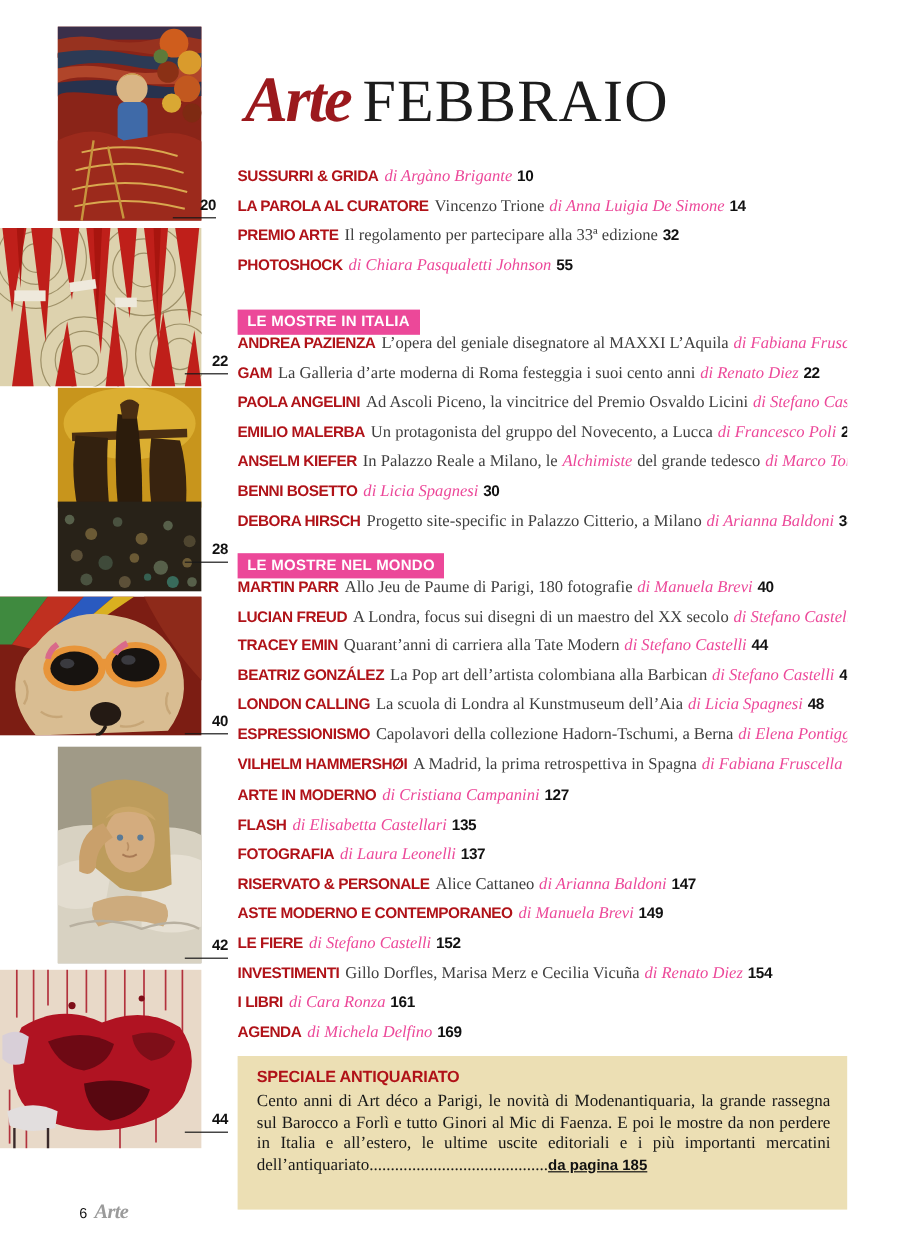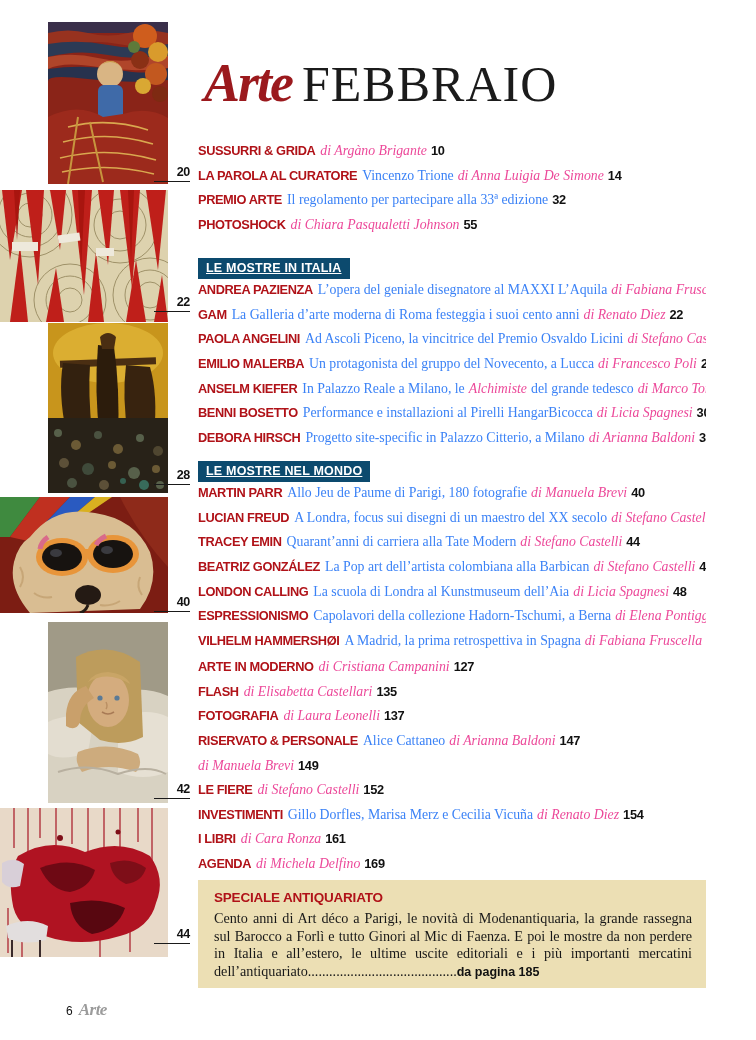--- a/index.html
+++ b/index.html
@@ -12,39 +12,39 @@
   .ref .num{font:bold 12.5px "Liberation Sans",sans-serif;color:#111;letter-spacing:-0.3px;}
   .ref .rule{border-top:1.6px solid #1a1a1a;margin-top:1px;}
   
   .main{position:absolute;left:198px;top:0;width:508px;}
   .logo-row{position:absolute;left:6px;top:52px;display:flex;align-items:baseline;}
   .logo-arte{font-family:"Liberation Serif",serif;font-style:italic;font-weight:bold;
              font-size:54px;color:#9b191d;letter-spacing:-2px;}
   .logo-issue{font-family:"Liberation Serif",serif;font-size:50px;color:#1b1b1b;
               margin-left:10px;letter-spacing:1px;}
   .tgroup{position:absolute;left:0;width:508px;}
-  .trow{display:flex;align-items:center;height:24.6px;white-space:nowrap;overflow:hidden;}
+  .trow{display:flex;align-items:flex-start;height:24.6px;white-space:nowrap;overflow:hidden;}
   .trow span{line-height:16px;}
   .trow span:empty{display:none;}
   .tt{font:bold 12.8px "Liberation Sans",sans-serif;color:#b01218;letter-spacing:-0.4px;
       margin-right:5px;}
-  .td{font:13.8px "Liberation Serif",serif;color:#3b82f6;margin-right:4px;}
+  .td{font:13.8px "Liberation Serif",serif;color:#404040;margin-right:4px;}
   .ti{font:italic 13.8px "Liberation Serif",serif;color:#ec4899;margin-right:4px;}
   .pg{font:bold 12.8px "Liberation Sans",sans-serif;color:#111;letter-spacing:-0.3px;}
-  .banner{position:absolute;display:inline-block;background:#0c4a6e;color:#fff;
+  .banner{position:absolute;display:inline-block;background:#ec4899;color:#fff;
           font:bold 12.5px "Liberation Sans",sans-serif;letter-spacing:0.2px;
-          padding:3px 8px 4px 8px;text-decoration:underline;}
+          padding:3px 8px 4px 8px;}
   
   .special{position:absolute;left:0;top:880px;width:508px;background:#ecdfb4;
-           box-sizing:border-box;padding:10px 14px 8px 16px;}
+           box-sizing:border-box;padding:10px 14px 28px 16px;}
   .special .sp-title{font:bold 13.5px "Liberation Sans",sans-serif;color:#b01218;
                      letter-spacing:-0.2px;margin-bottom:5px;}
   .special .sp-body{font:14.2px "Liberation Serif",serif;color:#181818;line-height:17.5px;
                     text-align:justify;}
-  .special .sp-pageref{font:bold 12.5px "Liberation Sans",sans-serif;color:#111;}
+  .special .sp-pageref{font:bold 12.5px "Liberation Sans",sans-serif;color:#111;text-decoration:underline;}
   
   .footer{position:absolute;left:66px;top:1000px;display:flex;align-items:baseline;}
   .footer .fnum{font:12px "Liberation Sans",sans-serif;color:#111;}
   .footer .flogo{font-family:"Liberation Serif",serif;font-style:italic;font-weight:bold;
                  font-size:17px;color:#9b9b9b;margin-left:6px;letter-spacing:-0.5px;}
 </style>
 </head>
 <body>
 
 <div class="page">
@@ -65,21 +65,21 @@
         <circle cx="112" cy="72" r="8" fill="#7e2a12"></circle>
       <circle cx="86" cy="25" r="6" fill="#5e7a3a"></circle>
       <circle cx="62" cy="52" r="13" fill="#d9b584"></circle>
       <path d="M49 48 Q62 30 76 48 Q70 40 62 40 Q54 40 49 48 Z" fill="#c9983f"></path>
       <rect x="50" y="63" width="25" height="36" rx="6" fill="#3f6aa8"></rect>
       <path d="M0 95 Q30 80 55 95 L75 92 Q100 84 120 96 V162 H0 Z" fill="#9c2a1c"></path>
       <path d="M20 105 Q60 95 100 108 M15 120 Q60 108 105 122 M12 136 Q60 124 108 138 M14 150 Q60 140 106 152" stroke="#d9a84f" stroke-width="1.6" fill="none"></path>
       <path d="M30 95 L20 162 M42 100 L55 160" stroke="#c7953e" stroke-width="2" fill="none"></path>
     </svg>
   </figure>
-  <div class="ref" style="left:154px;top:162px;">
+  <div class="ref" style="left:144px;top:162px;">
     <span class="num">20</span>
     <div class="rule"></div>
   </div>
 
   <figure class="thumb" style="left:0;top:190px;">
     <svg width="168" height="132" viewBox="0 0 168 132">
       <rect width="168" height="132" fill="#ddd2ae"></rect>
       <g stroke="#8f8157" stroke-width="1" fill="none" opacity="0.8">
         <circle cx="30" cy="25" r="12"></circle>
           <circle cx="30" cy="25" r="22"></circle>
@@ -147,21 +147,21 @@
           <circle cx="86" cy="150" r="6" fill="#57604a"></circle>
         <circle cx="108" cy="146" r="4" fill="#6b5a35"></circle>
           <circle cx="24" cy="160" r="5" fill="#4a5240"></circle>
         <circle cx="56" cy="162" r="5" fill="#5c5038"></circle>
           <circle cx="96" cy="162" r="5" fill="#3f8a78" opacity="0.7"></circle>
         <circle cx="112" cy="162" r="4" fill="#57604a"></circle>
           <circle cx="75" cy="158" r="3" fill="#3f8a78" opacity="0.6"></circle>
       </g>
     </svg>
   </figure>
-  <div class="ref" style="left:154px;top:465px;">
+  <div class="ref" style="left:154px;top:449px;">
     <span class="num">28</span>
     <div class="rule"></div>
   </div>
 
   <figure class="thumb" style="left:0;top:497px;">
     <svg width="168" height="116" viewBox="0 0 168 116">
       <rect width="168" height="116" fill="#7c1d13"></rect>
       <path d="M120 0 H168 V70 Q140 40 120 0 Z" fill="#8e2a1a"></path>
       <g>
         <polygon points="0,0 40,0 10,40 0,40" fill="#3f8a3f"></polygon>
@@ -307,21 +307,20 @@
         </div>
       <div class="trow">
           <span class="tt">ANSELM KIEFER</span>
           <span class="td">In Palazzo Reale a Milano, le</span>
           <span class="ti">Alchimiste</span>
           <span class="td">del grande tedesco</span>
           <span class="ti">di Marco Tonelli</span>
         </div>
       <div class="trow">
           <span class="tt">BENNI BOSETTO</span>
-          <span class="td">Performance e installazioni al Pirelli HangarBicocca</span>
           <span class="ti">di Licia Spagnesi</span>
           <span class="pg">30</span>
         </div>
       <div class="trow">
           <span class="tt">DEBORA HIRSCH</span>
           <span class="td">Progetto site-specific in Palazzo Citterio, a Milano</span>
           <span class="ti">di Arianna Baldoni</span>
           <span class="pg">34</span>
         </div>
     </div>
@@ -386,20 +385,21 @@
           <span class="ti">di Laura Leonelli</span>
           <span class="pg">137</span>
         </div>
       <div class="trow">
           <span class="tt">RISERVATO &amp; PERSONALE</span>
           <span class="td">Alice Cattaneo</span>
           <span class="ti">di Arianna Baldoni</span>
           <span class="pg">147</span>
         </div>
       <div class="trow">
+          <span class="tt">ASTE MODERNO E CONTEMPORANEO</span>
           <span class="ti">di Manuela Brevi</span>
           <span class="pg">149</span>
         </div>
       <div class="trow">
           <span class="tt">LE FIERE</span>
           <span class="ti">di Stefano Castelli</span>
           <span class="pg">152</span>
         </div>
       <div class="trow">
           <span class="tt">INVESTIMENTI</span>

